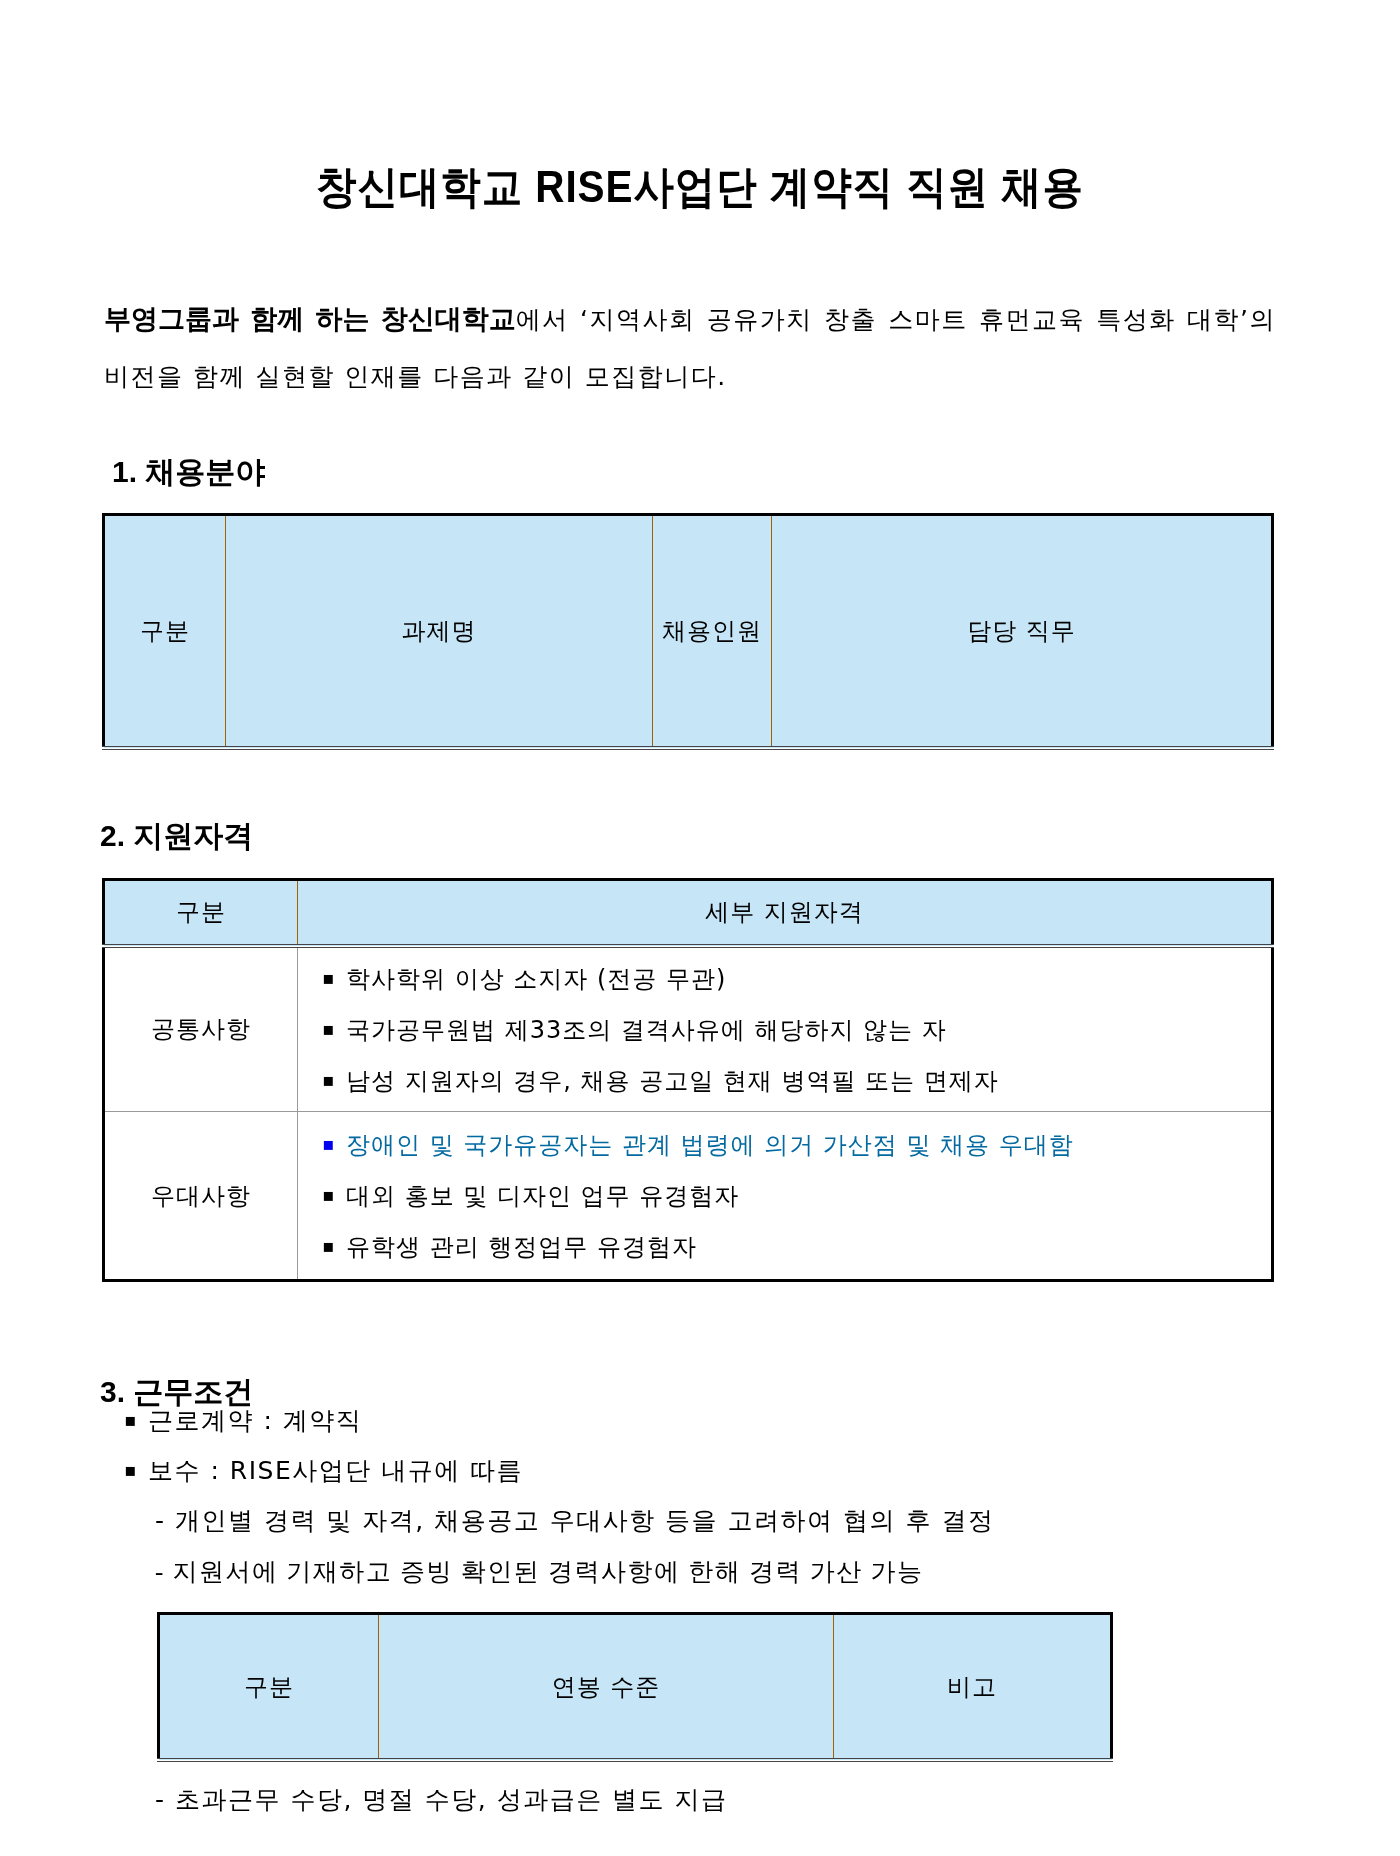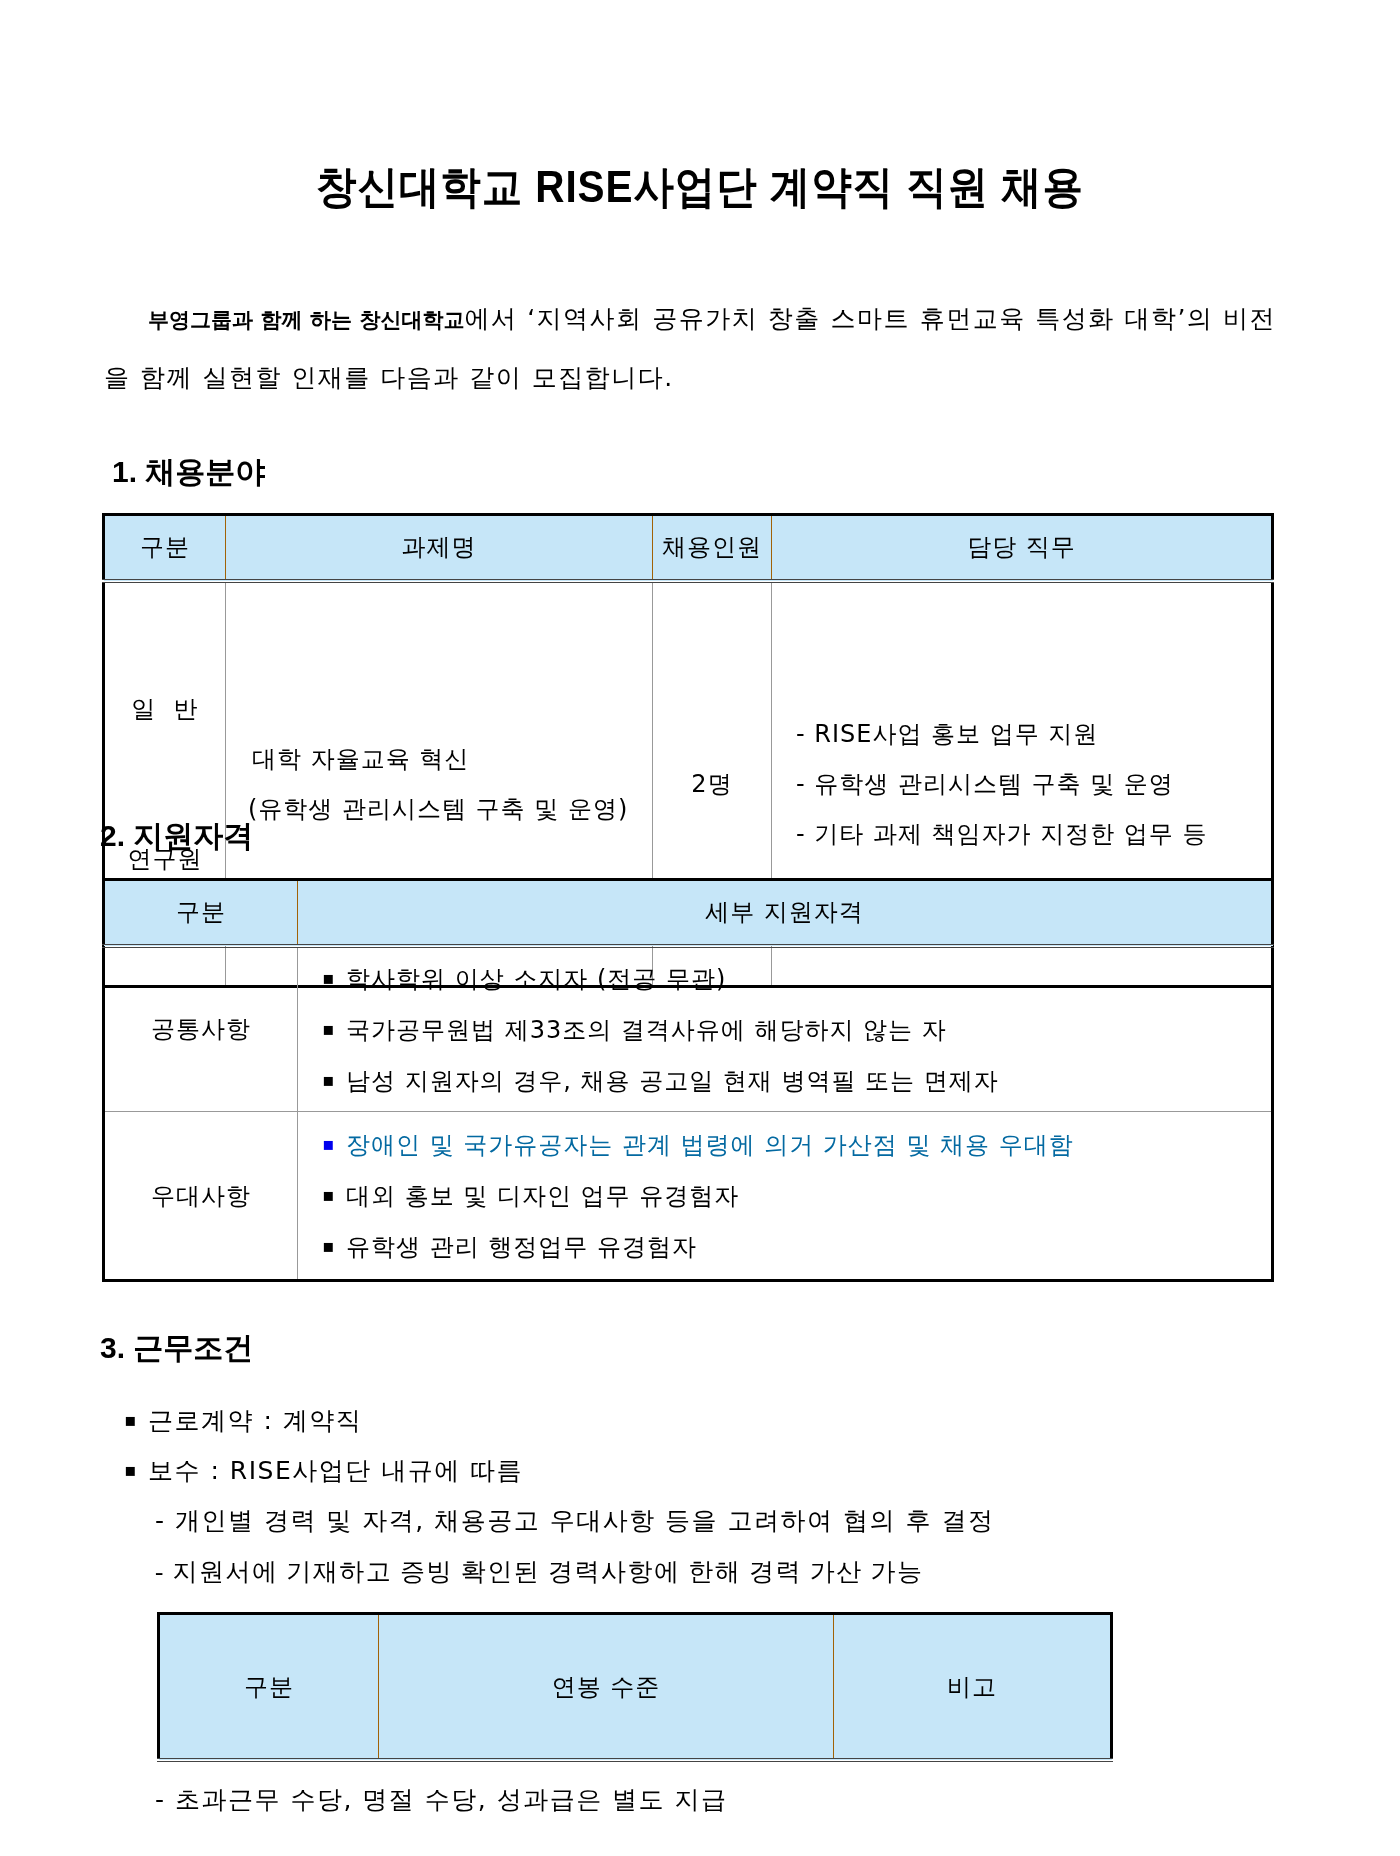--- a/index.html
+++ b/index.html
@@ -12,21 +12,21 @@
   .title {
     left: 0; width: 1400px; top: 158px; text-align: center;
     font-size: 44px; font-weight: bold; letter-spacing: 1px;
     font-family: "Liberation Sans", "DejaVu Sans", sans-serif;
     transform: scaleX(0.92);
   }
   .intro {
     left: 104px; width: 1172px; font-size: 25px; line-height: 57px;
     top: 290px; text-align: justify; text-align-last: left; letter-spacing: 1.5px;
   }
-  .intro b { font-weight: bold; font-size: 21px; letter-spacing: 0; margin-left: 44px; }
+  .intro b { font-weight: bold; font-size: 27px; letter-spacing: 0; }
   .h2 {
     left: 100px; font-size: 30px; font-weight: bold;
     font-family: "Liberation Sans", "DejaVu Sans", sans-serif;
   }
   table.doc {
     position: absolute; border-collapse: collapse;
     border: 3px solid #000; font-size: 24px; letter-spacing: 1px;
   }
   table.doc th {
     background: #c6e6f8; font-weight: normal; text-align: center;
@@ -58,36 +58,20 @@
 <div class="abs h2" style="top:452px;margin-left:12px;">1. 채용분야</div>
 
 <table class="doc" style="left:102px; top:513px; width:1172px; height:237px;">
   <tbody>
       <tr style="height:66px;">
     <th style="width:118px;">구분</th>
     <th style="width:424px;">과제명</th>
     <th style="width:116px;">채용인원</th>
     <th>담당 직무</th>
   </tr>
-  <tr>
-    <td class="c" style="line-height:50px; white-space:pre;">
-      <span class="line">일  반</span>
-      <span class="line">연구원</span>
-    </td>
-    <td style="padding-left:22px; line-height:50px;">
-      <span class="line" style="padding-left:4px;">대학 자율교육 혁신</span>
-      <span class="line">(유학생 관리시스템 구축 및 운영)</span>
-    </td>
-    <td class="c">2명</td>
-    <td style="padding-left:24px; line-height:50px;">
-      <span class="line">- RISE사업 홍보 업무 지원</span>
-      <span class="line">- 유학생 관리시스템 구축 및 운영</span>
-      <span class="line">- 기타 과제 책임자가 지정한 업무 등</span>
-    </td>
-  </tr>
 </tbody>
   </table>
 
 <div class="abs h2" style="top:816px;">2. 지원자격</div>
 
 <table class="doc" style="left:102px; top:878px; width:1172px; height:404px;">
   <tbody>
       <tr style="height:66px;">
     <th style="width:190px;">구분</th>
     <th>세부 지원자격</th>
@@ -104,21 +88,21 @@
     <td class="c">우대사항</td>
     <td style="padding-left:24px; line-height:50px;">
       <span class="line"><span class="link-bullet" style="display:inline-block;width:24px;font-size:18px;vertical-align:3px;">▪</span><span class="link">장애인 및 국가유공자는 관계 법령에 의거 가산점 및 채용 우대함</span></span>
       <span class="line bul">대외 홍보 및 디자인 업무 유경험자</span>
       <span class="line bul">유학생 관리 행정업무 유경험자</span>
     </td>
   </tr>
 </tbody>
   </table>
 
-<div class="abs h2" style="top:1328px;">3. 근무조건</div>
+<div class="abs h2" style="top:1372px;">3. 근무조건</div>
 
 <div class="abs body-line bul" style="left:124px; top:1404px;">근로계약 : 계약직</div>
 <div class="abs body-line bul" style="left:124px; top:1454px;">보수 : RISE사업단 내규에 따름</div>
 <div class="abs body-line" style="left:155px; top:1504px;">- 개인별 경력 및 자격, 채용공고 우대사항 등을 고려하여 협의 후 결정</div>
 <div class="abs body-line" style="left:155px; top:1555px;font-family:Liberation Serif, serif;">- 지원서에 기재하고 증빙 확인된 경력사항에 한해 경력 가산 가능</div>
 
 <table class="doc" style="left:157px; top:1612px; width:956px; height:150px;">
   <tbody>
       <tr style="height:56px;">
     <th style="width:216px;">구분</th>

